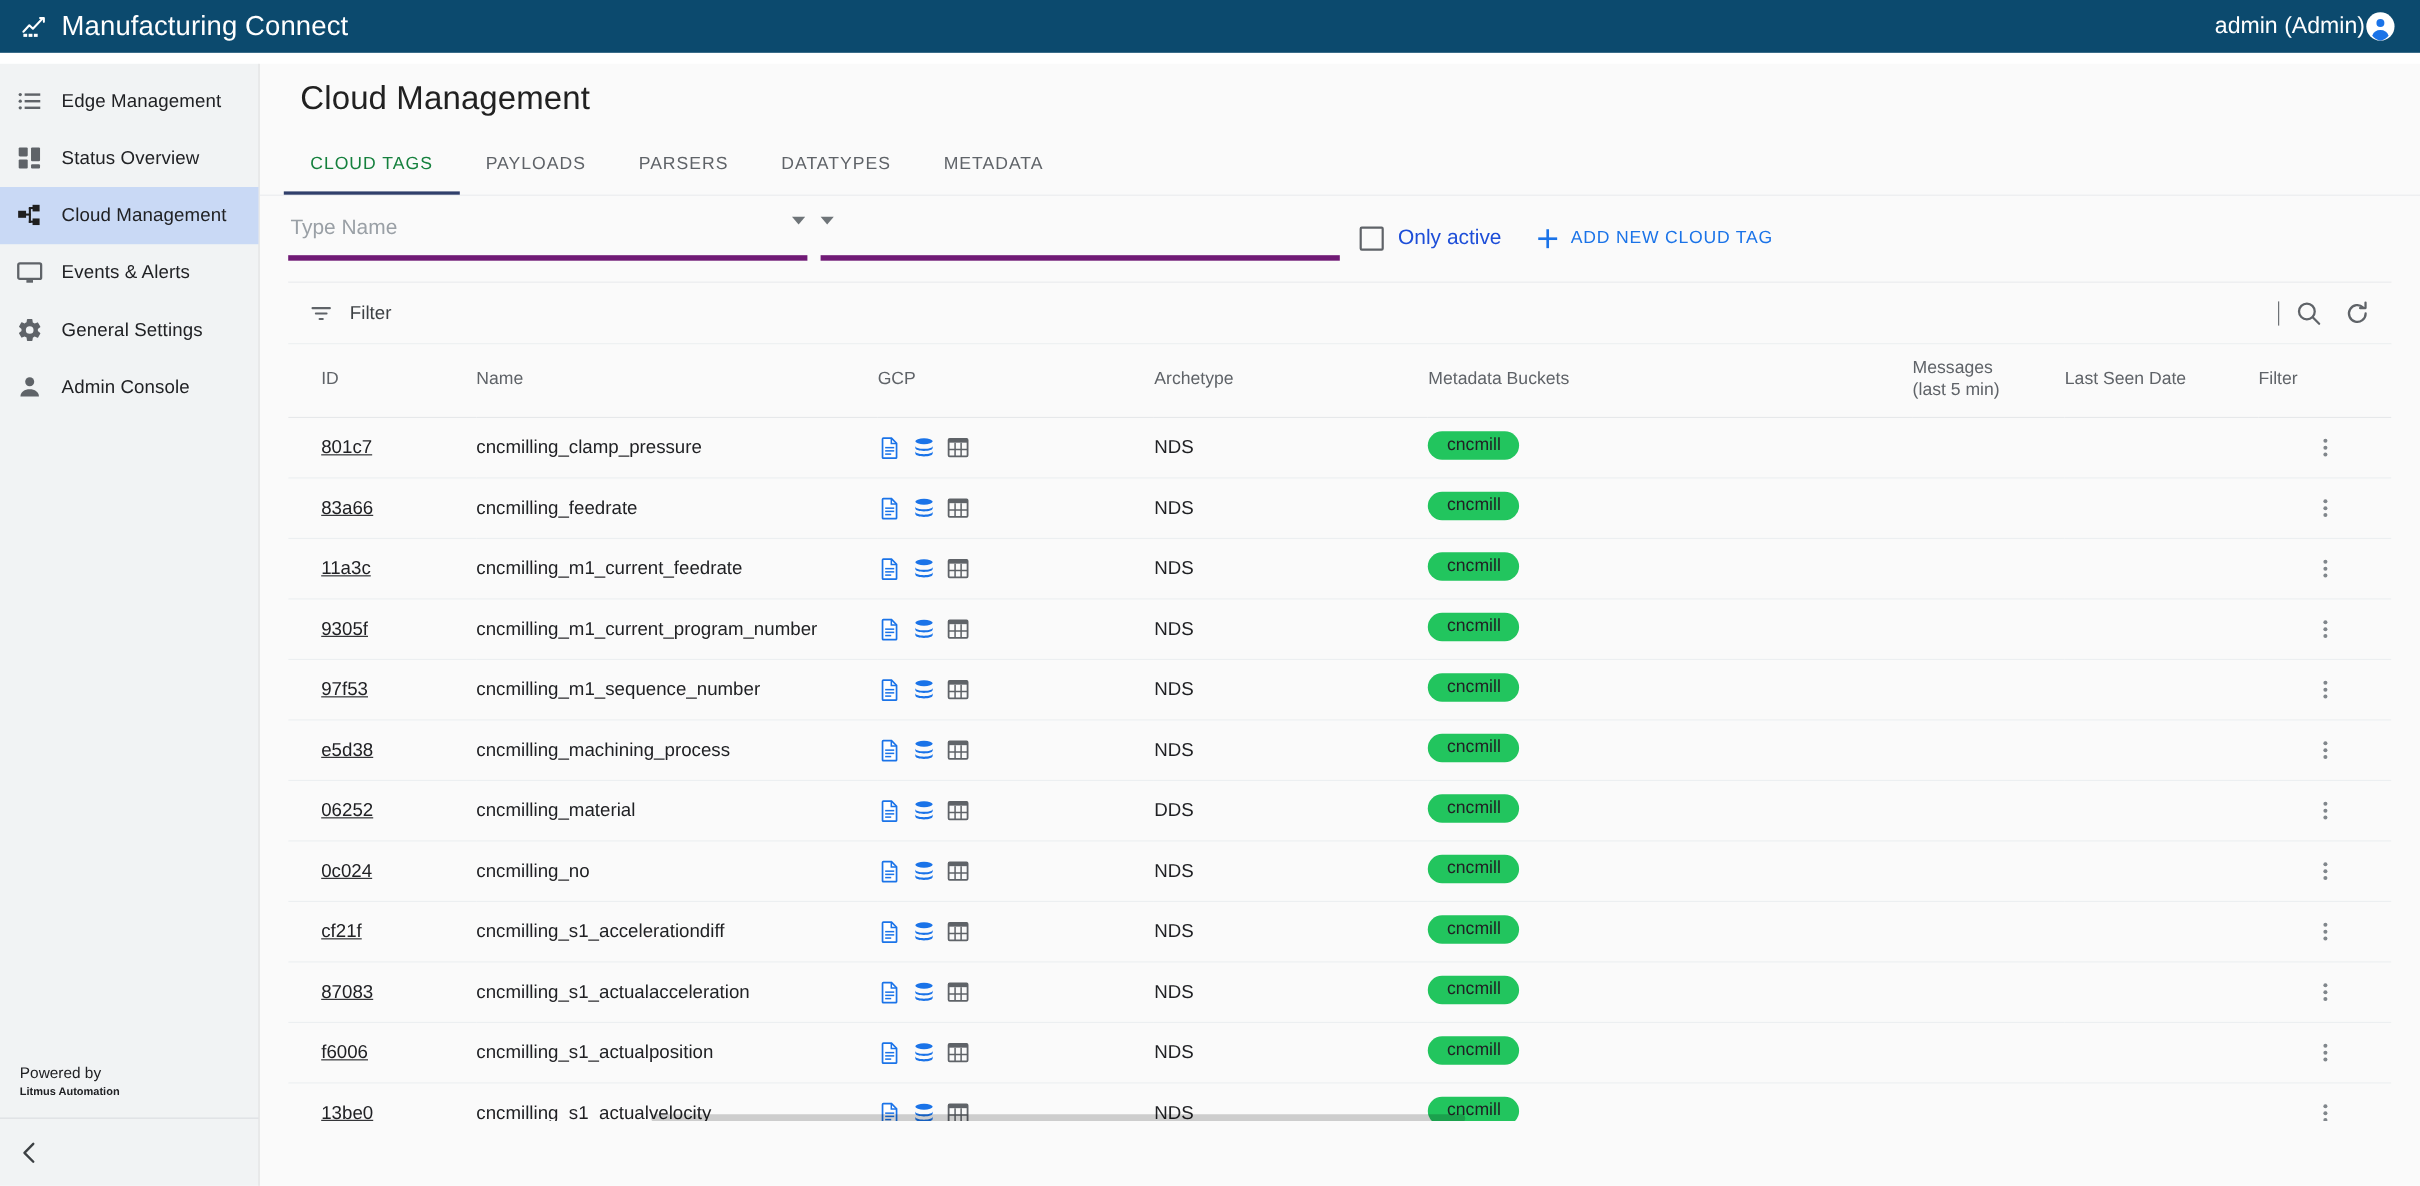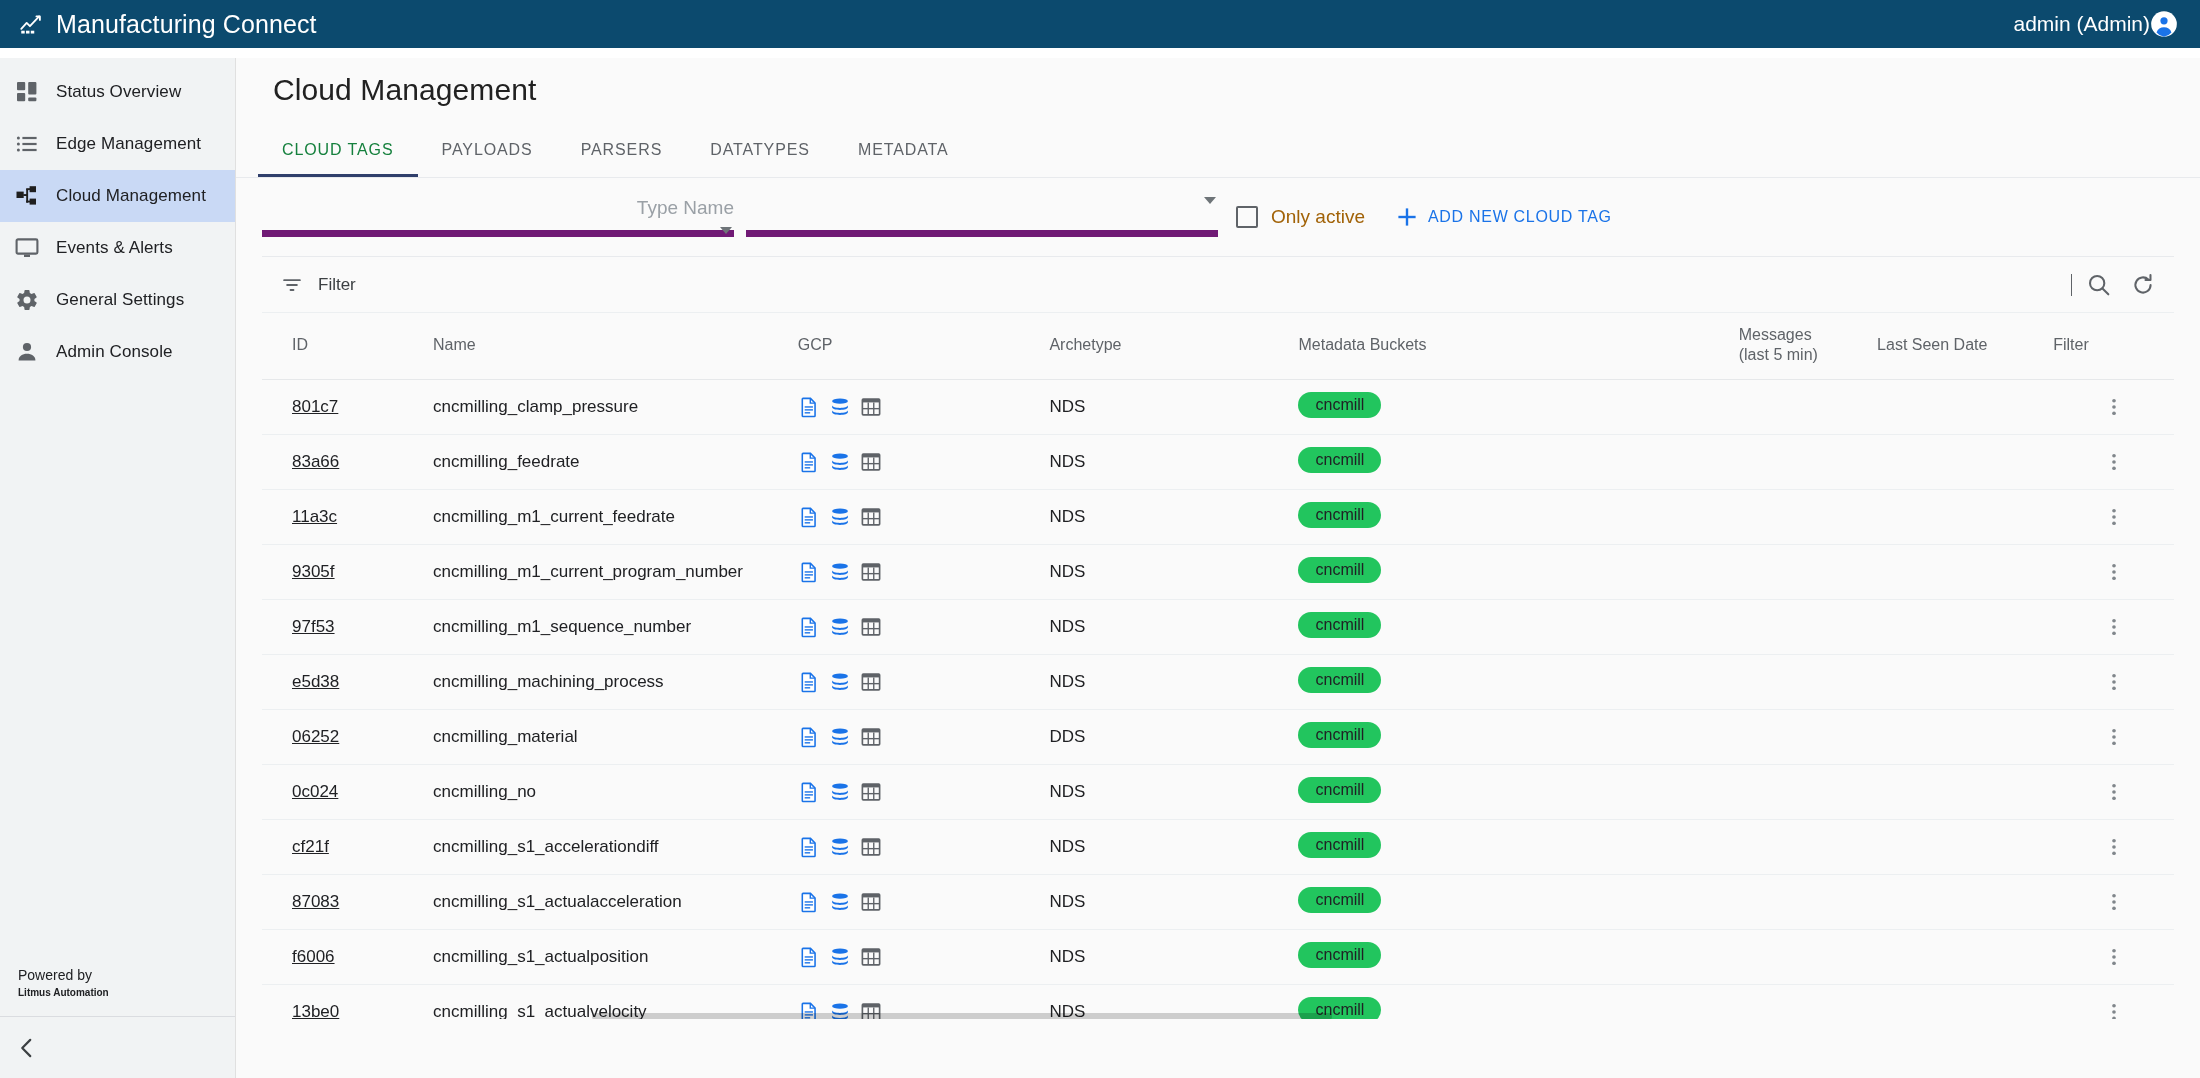--- a/index.html
+++ b/index.html
@@ -111,24 +111,23 @@
   
   .filterbar {
     height: 78px;
     display: flex; align-items: center;
     padding: 0 26px 0 26px;
     background: #fafafa;
   }
   .select-field {
     position: relative;
     height: 40px;
-    display: flex; align-items: flex-end;
-    border-bottom: 7px solid #701a75;
+    display: flex; 
+    border-bottom: 5px solid #701a75;
     cursor: pointer;
-    flex-direction: column;
   }
   .select-field.type { width: 472px; margin-right: 12px; }
   .select-field.archetype { width: 472px; margin-right: 18px; }
   .select-placeholder {
     font-size: 19px; color: #9aa0a6; padding-bottom: 8px; padding-left: 2px;
     flex: 1 1 auto;
   }
   .select-caret {
     width: 0; height: 0;
     border-left: 6px solid transparent;
@@ -137,21 +136,21 @@
     margin-bottom: 15px; margin-right: 2px;
   }
   .checkbox-wrap { display: flex; align-items: center; margin-right: 30px; cursor: pointer; }
   .checkbox {
     width: 22px; height: 22px;
     border: 2px solid #5f6368;
     border-radius: 2px;
     margin-right: 13px;
     background: transparent;
   }
-  .checkbox-label { font-size: 19px; color: #a16207; }
+  .checkbox-label { font-size: 19px; color: #1d4ed8; }
   .add-btn {
     display: flex; align-items: center;
     color: #1a73e8; cursor: pointer;
     font-size: 16px; letter-spacing: .7px; font-weight: 400;
   }
   .add-plus { width: 24px; height: 24px; margin-right: 9px; display: block; }
 
   
   .card {
     margin: 0 26px;
@@ -249,41 +248,41 @@
     <path d="M5.6 19.2 a6.9 6.9 0 0 1 12.8 0 A11 11 0 0 1 12 23 a11 11 0 0 1-6.4-3.8z" fill="#1a73e8"></path>
   </svg>
 </div>
 
 <div class="sidebar">
   <div class="nav">
 
     <div class="nav-item">
       <span class="nav-icon">
         <svg width="24" height="24" viewBox="0 0 24 24">
-          <rect x="2" y="2" width="8.2" height="8.2" rx="1" fill="#5f6368"></rect>
-          <rect x="13.2" y="2" width="8.2" height="12.6" rx="1" fill="#5f6368"></rect>
-          <rect x="2" y="13" width="8.2" height="8.2" rx="1" fill="#5f6368"></rect>
-          <rect x="13.2" y="17.4" width="8.2" height="3.8" rx="1" fill="#5f6368"></rect>
-        </svg>
-      </span>
-      <span class="nav-label">Status Overview</span>
-    </div>
-
-    <div class="nav-item">
-      <span class="nav-icon">
-        <svg width="24" height="24" viewBox="0 0 24 24">
           <circle cx="3.4" cy="6" r="1.5" fill="#5f6368"></circle>
           <circle cx="3.4" cy="12" r="1.5" fill="#5f6368"></circle>
           <circle cx="3.4" cy="18" r="1.5" fill="#5f6368"></circle>
           <rect x="7.4" y="4.9" width="14.2" height="2.2" fill="#5f6368"></rect>
           <rect x="7.4" y="10.9" width="14.2" height="2.2" fill="#5f6368"></rect>
           <rect x="7.4" y="16.9" width="14.2" height="2.2" fill="#5f6368"></rect>
         </svg>
       </span>
       <span class="nav-label">Edge Management</span>
+    </div>
+
+    <div class="nav-item">
+      <span class="nav-icon">
+        <svg width="24" height="24" viewBox="0 0 24 24">
+          <rect x="2" y="2" width="8.2" height="8.2" rx="1" fill="#5f6368"></rect>
+          <rect x="13.2" y="2" width="8.2" height="12.6" rx="1" fill="#5f6368"></rect>
+          <rect x="2" y="13" width="8.2" height="8.2" rx="1" fill="#5f6368"></rect>
+          <rect x="13.2" y="17.4" width="8.2" height="3.8" rx="1" fill="#5f6368"></rect>
+        </svg>
+      </span>
+      <span class="nav-label">Status Overview</span>
     </div>
 
     <div class="nav-item active">
       <span class="nav-icon">
         <svg width="24" height="24" viewBox="0 0 24 24">
           <rect x="1.5" y="7.6" width="7.2" height="6.4" fill="#1f1f1f"></rect>
           <rect x="14.6" y="2.2" width="6.4" height="6.0" fill="#1f1f1f"></rect>
           <rect x="14.6" y="14.6" width="6.4" height="6.0" fill="#1f1f1f"></rect>
           <rect x="8.3" y="10.1" width="4.6" height="1.9" fill="#1f1f1f"></rect>
           <rect x="11.2" y="5.1" width="1.9" height="13.6" fill="#1f1f1f"></rect>

